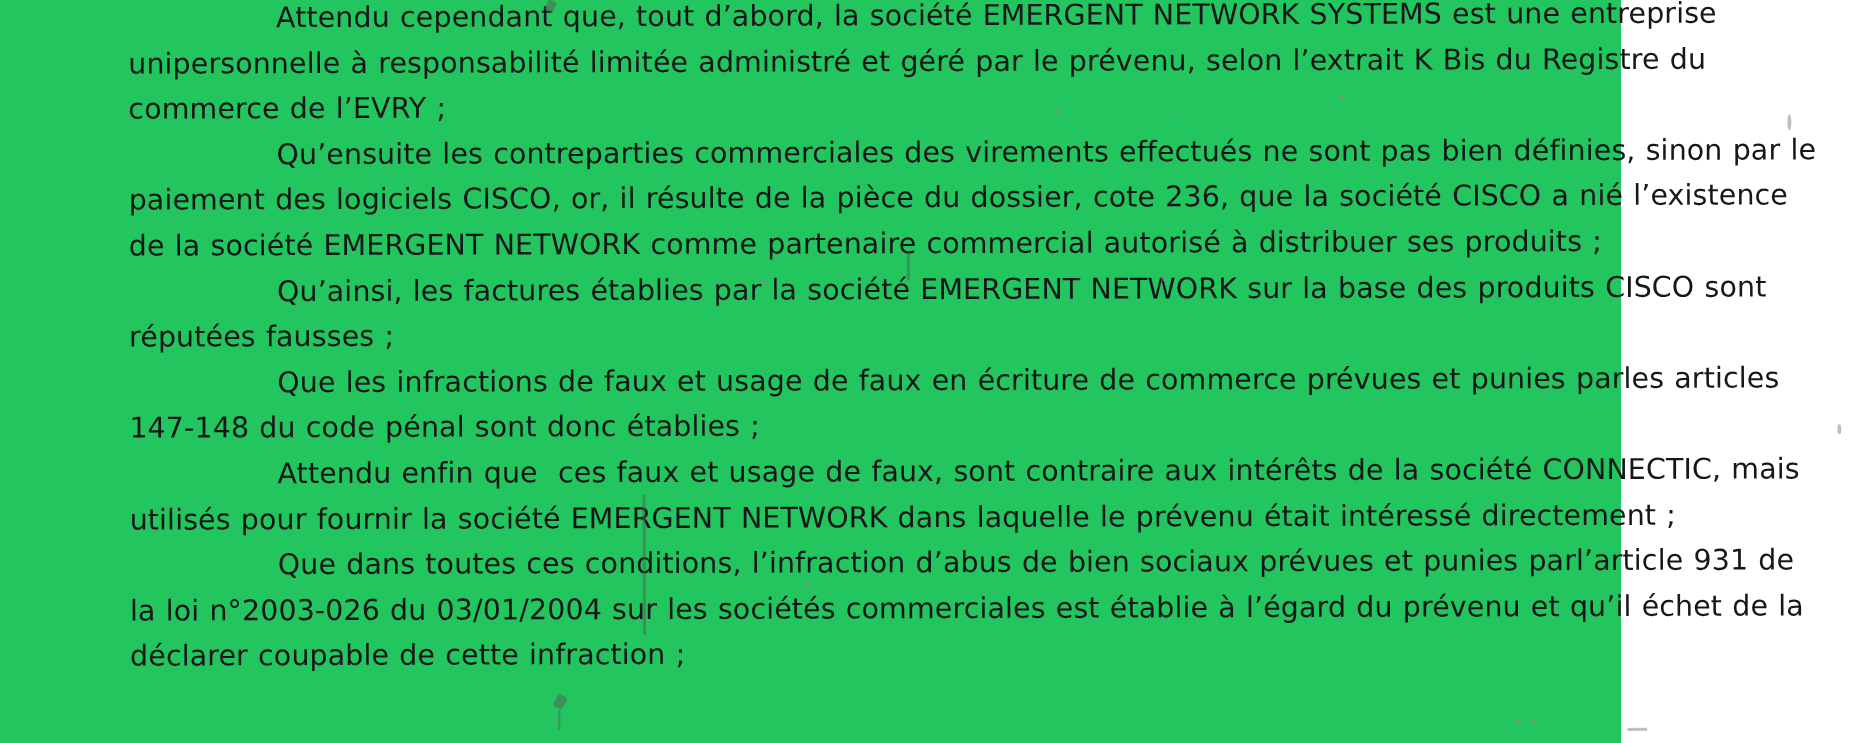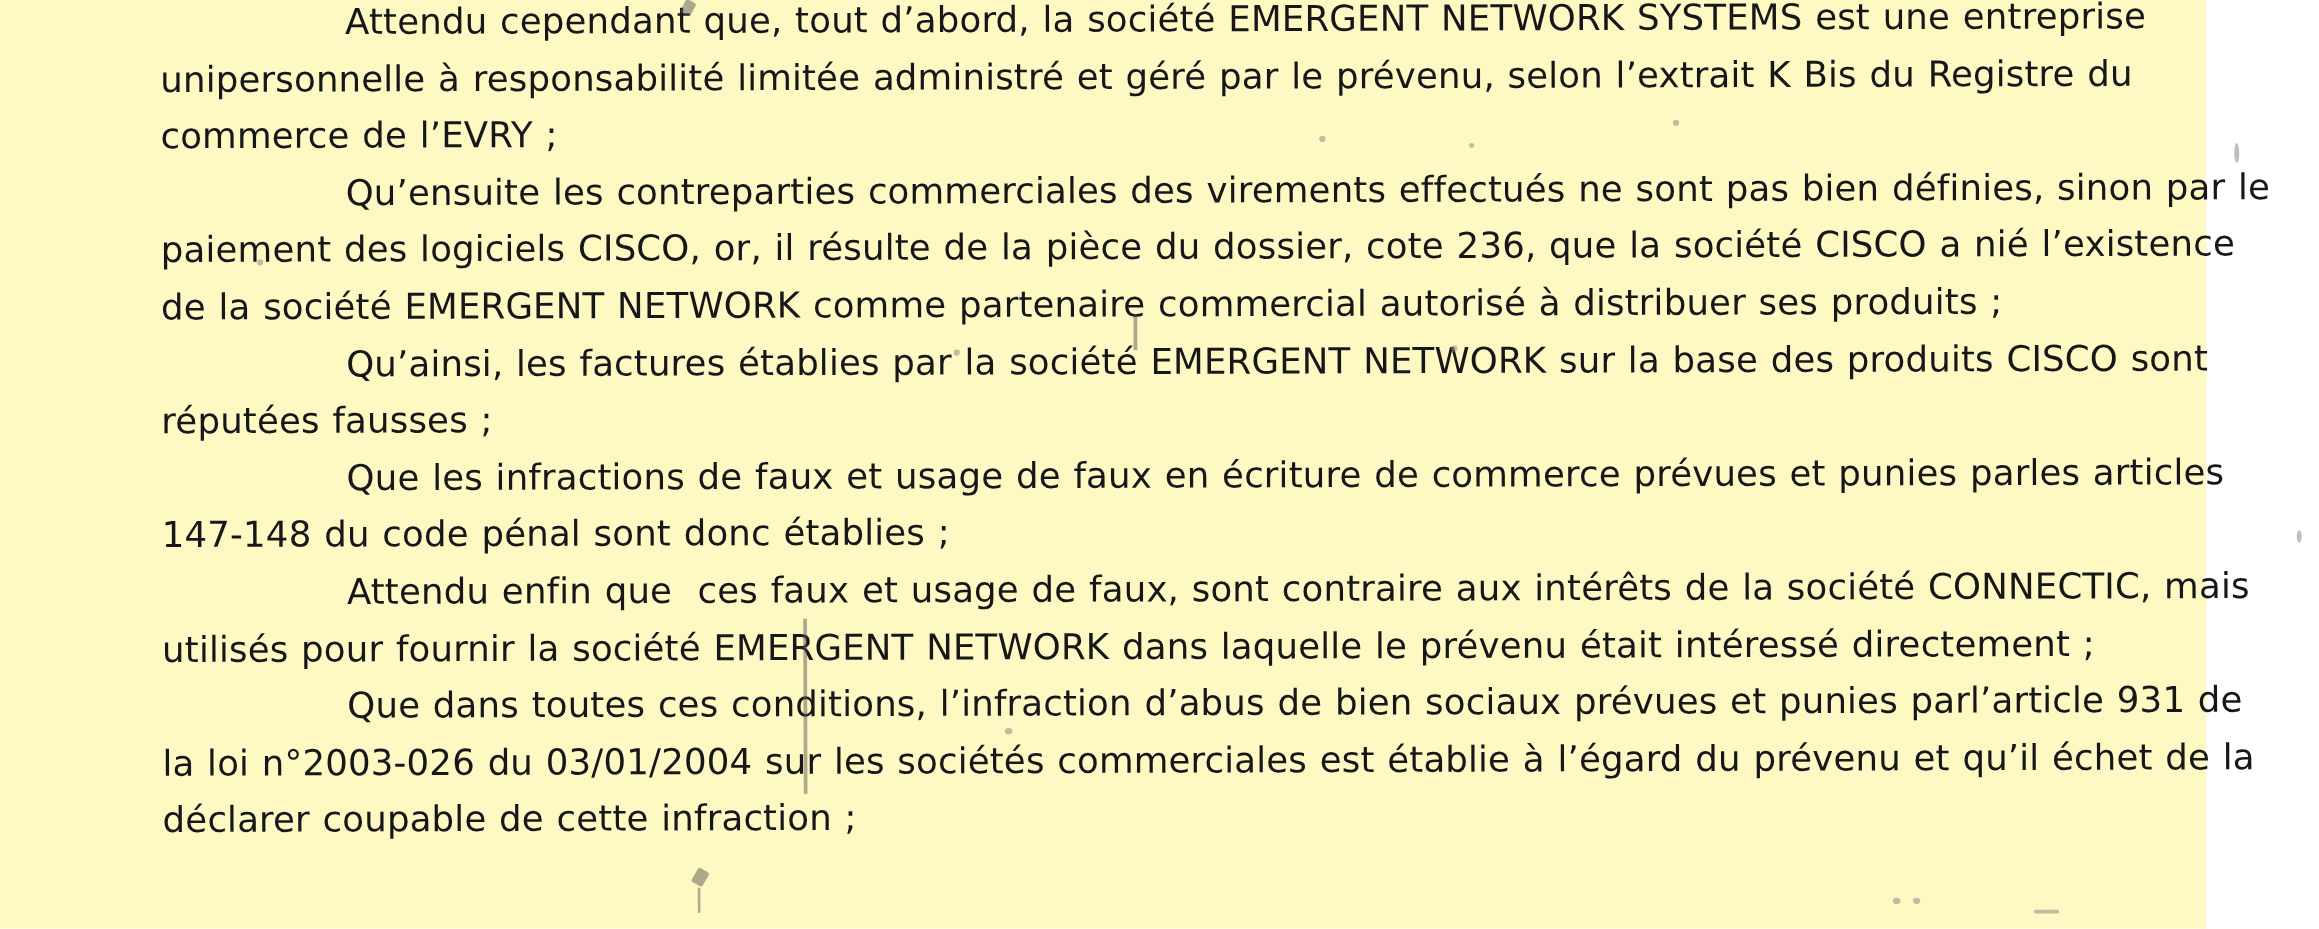--- a/index.html
+++ b/index.html
@@ -8,23 +8,23 @@
     background: #ffffff;
   }
   body {
     width: 1855px;
     height: 743px;
     overflow: hidden;
     font-family: "DejaVu Sans", sans-serif;
   }
   #page {
     position: relative;
-    width: 1765px;
+    width: 1621px;
     height: 743px;
-    background: #fef9c3;
+    background: #22c55e;
   }
   
   .speck {
     position: absolute;
     background: #8a8a86;
     border-radius: 50%;
     opacity: 0.55;
   }
   .smudge {
     position: absolute;

